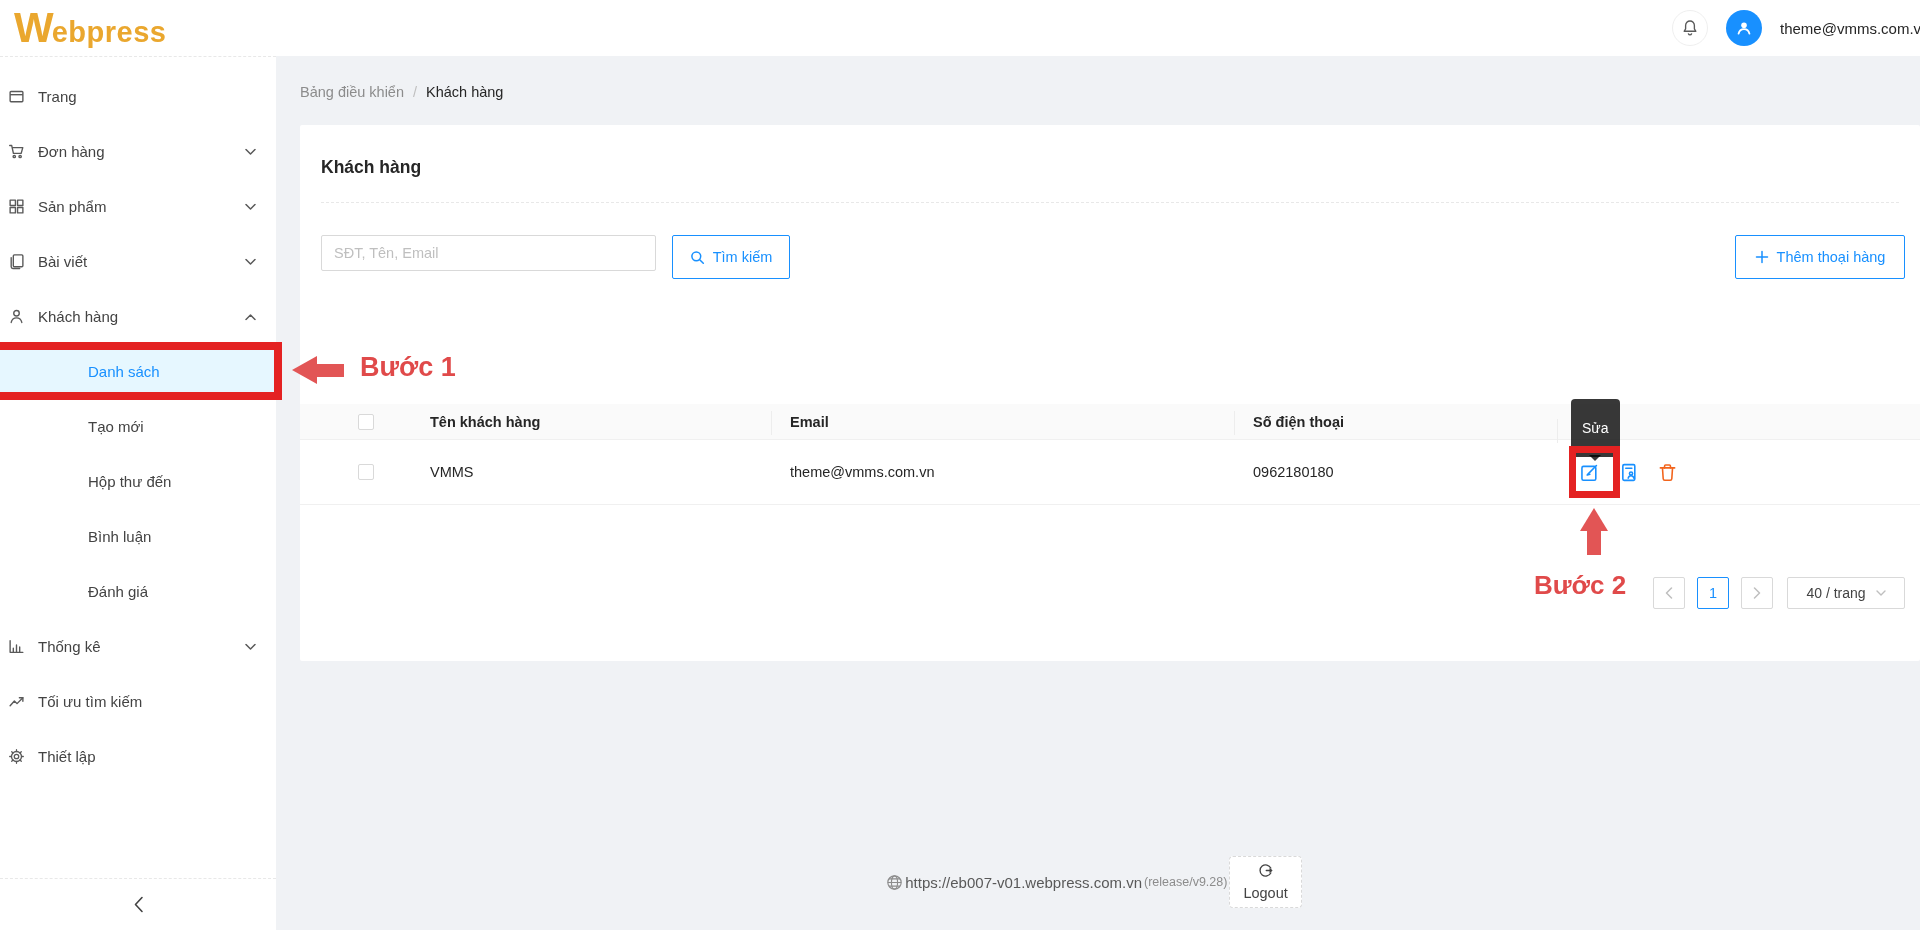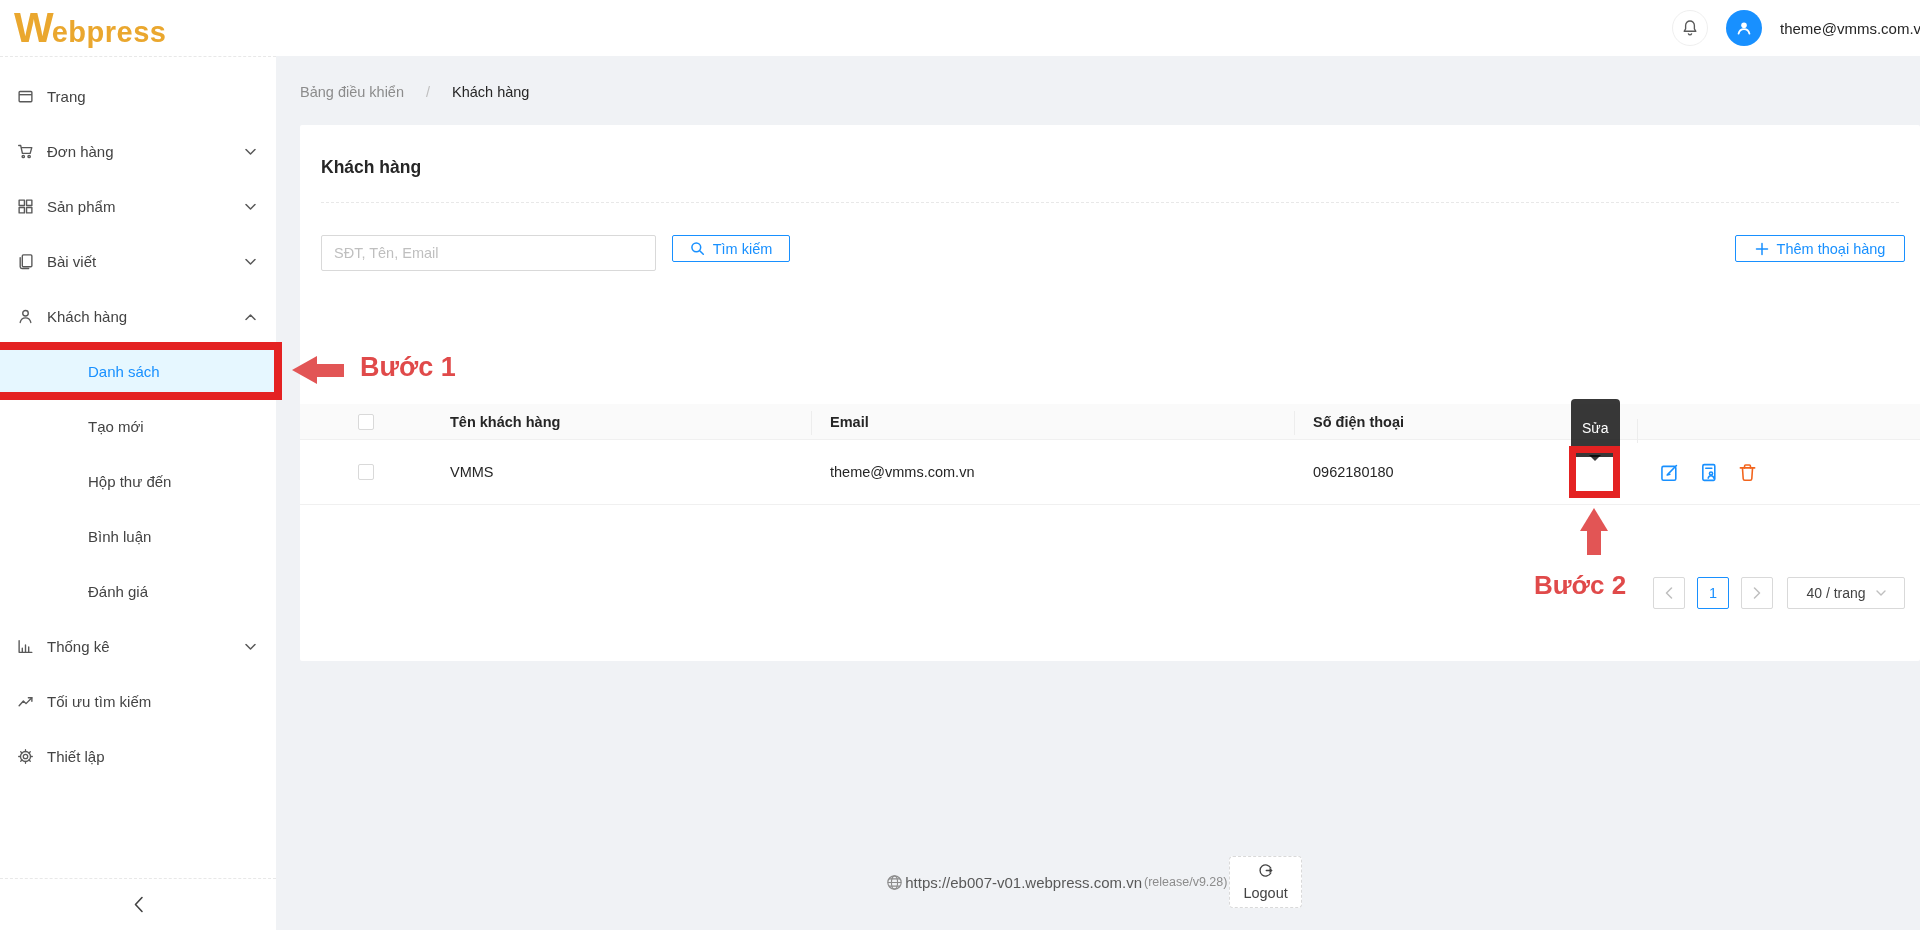--- a/index.html
+++ b/index.html
@@ -14,53 +14,53 @@
   .logo-text { font-size:29px; font-weight:700; letter-spacing:0.5px; }
   .header-right { position:absolute; left:1672px; top:0; height:56px; display:flex; align-items:center; gap:18px; }
   .bell-wrap { width:36px; height:36px; border-radius:50%; background:#fff; border:1px solid #efefef;
                display:flex; align-items:center; justify-content:center; cursor:pointer; }
   .avatar { width:36px; height:36px; border-radius:50%; background:#1890ff; display:flex; align-items:center; justify-content:center; cursor:pointer; }
   .user-email { font-size:15px; color:#262626; white-space:nowrap; }
 
   
   .sidebar { position:absolute; left:0; top:56px; width:276px; height:874px; background:#fff; z-index:5;
              border-top:1px dashed #e8e8e8; padding-top:12px; }
-  .nav-item { position:relative; height:55px; display:flex; align-items:center; padding-left:17px; gap:13px;
+  .nav-item { position:relative; height:55px; display:flex; align-items:center; padding-left:8px; gap:13px;
               font-size:15px; color:#434343; cursor:pointer; }
   .nav-icon { width:17px; height:17px; display:flex; align-items:center; justify-content:center; flex:none; }
   .nav-chevron { position:absolute; right:20px; top:50%; transform:translateY(-50%); display:flex; }
   .sub-item { height:55px; display:flex; align-items:center; padding-left:88px; font-size:15px; color:#434343; cursor:pointer; }
   .sub-item.active { background:#e6f7ff; color:#1890ff; }
   .sidebar-footer { position:absolute; left:0; bottom:0; width:276px; height:52px; border-top:1px dashed #e8e8e8;
                     display:flex; align-items:center; justify-content:center; cursor:pointer; }
 
   
   .main { position:absolute; left:276px; top:56px; width:1644px; height:874px; background:#f0f2f5; }
-  .breadcrumb { position:absolute; left:24px; top:28px; font-size:14.5px; display:flex; gap:22px; align-items:center; }
+  .breadcrumb { position:absolute; left:24px; top:28px; font-size:14.5px; display:flex; gap:9px; align-items:center; }
   .crumb-home { color:#8c8c8c; cursor:pointer; }
   .crumb-sep { color:#bfbfbf; }
   .crumb-cur { color:#262626; }
 
   .card { position:absolute; left:24px; top:69px; right:0; height:536px; background:#fff; border-radius:2px; }
   .card-title { position:absolute; left:21px; top:32px; font-size:17.5px; font-weight:700; color:#262626; }
   .card-divider { position:absolute; left:21px; right:21px; top:77px; border-top:1px dashed #e8e8e8; }
 
   .search-input { position:absolute; left:21px; top:110px; width:335px; height:36px; border:1px solid #d9d9d9;
                   border-radius:2px; padding:0 12px; font-size:14.5px; color:#262626; outline:none;
                   font-family:"Liberation Sans","DejaVu Sans",sans-serif; }
   .search-input::placeholder { color:#bfbfbf; }
   .btn { display:flex; align-items:center; justify-content:center; gap:8px; background:#fff; cursor:pointer;
-         border:1px solid #1890ff; color:#1890ff; border-radius:2px; font-size:14.5px; height:27px;
+         border:1px solid #1890ff; color:#1890ff; border-radius:2px; font-size:14.5px; height:44px;
          font-family:"Liberation Sans","DejaVu Sans",sans-serif; }
   .btn-search { position:absolute; left:372px; top:110px; width:118px; }
   .btn-add { position:absolute; right:15px; top:110px; width:170px; }
 
   
   .table { position:absolute; left:0; right:0; top:279px; }
-  .t-row { display:flex; align-items:center;gap:20px; }
+  .t-row { display:flex; align-items:center; }
   .t-head { height:36px; background:#fafafa; font-weight:700; font-size:14.5px; color:#262626; border-bottom:1px solid #f0f0f0; }
   .t-body { height:65px; font-size:14.5px; color:#262626; border-bottom:1px solid #f0f0f0; background:#fff; }
   .c-select { width:130px; padding-left:58px; flex:none; }
   .c-name { width:341px; flex:none; }
   .c-email { width:463px; padding-left:19px; flex:none; position:relative; }
   .c-phone { width:323px; padding-left:19px; flex:none; position:relative; }
   .c-actions { flex:1; padding-left:21px; position:relative; display:flex; align-items:center; gap:17px; }
   .t-head .c-email::before, .t-head .c-phone::before, .t-head .c-actions::before {
       content:""; position:absolute; left:0; top:-3px; width:1px; height:24px; background:#ededed; }
   .checkbox { width:16px; height:16px; border:1px solid #d9d9d9; border-radius:2px; background:#fff; display:block; cursor:pointer; }

